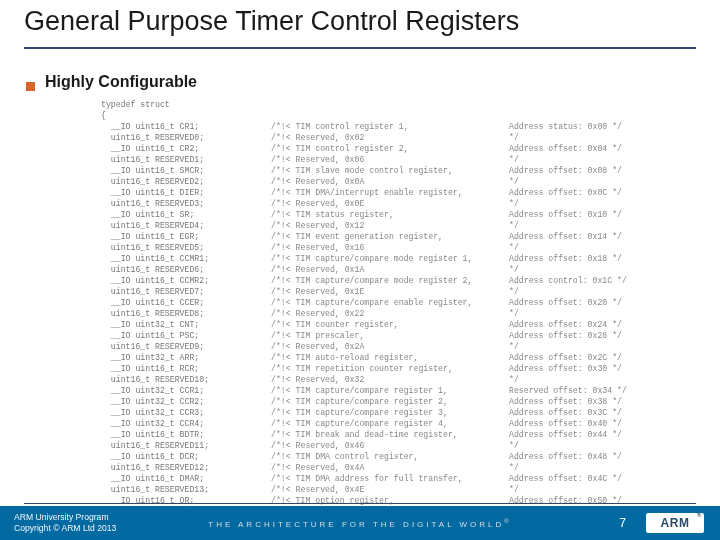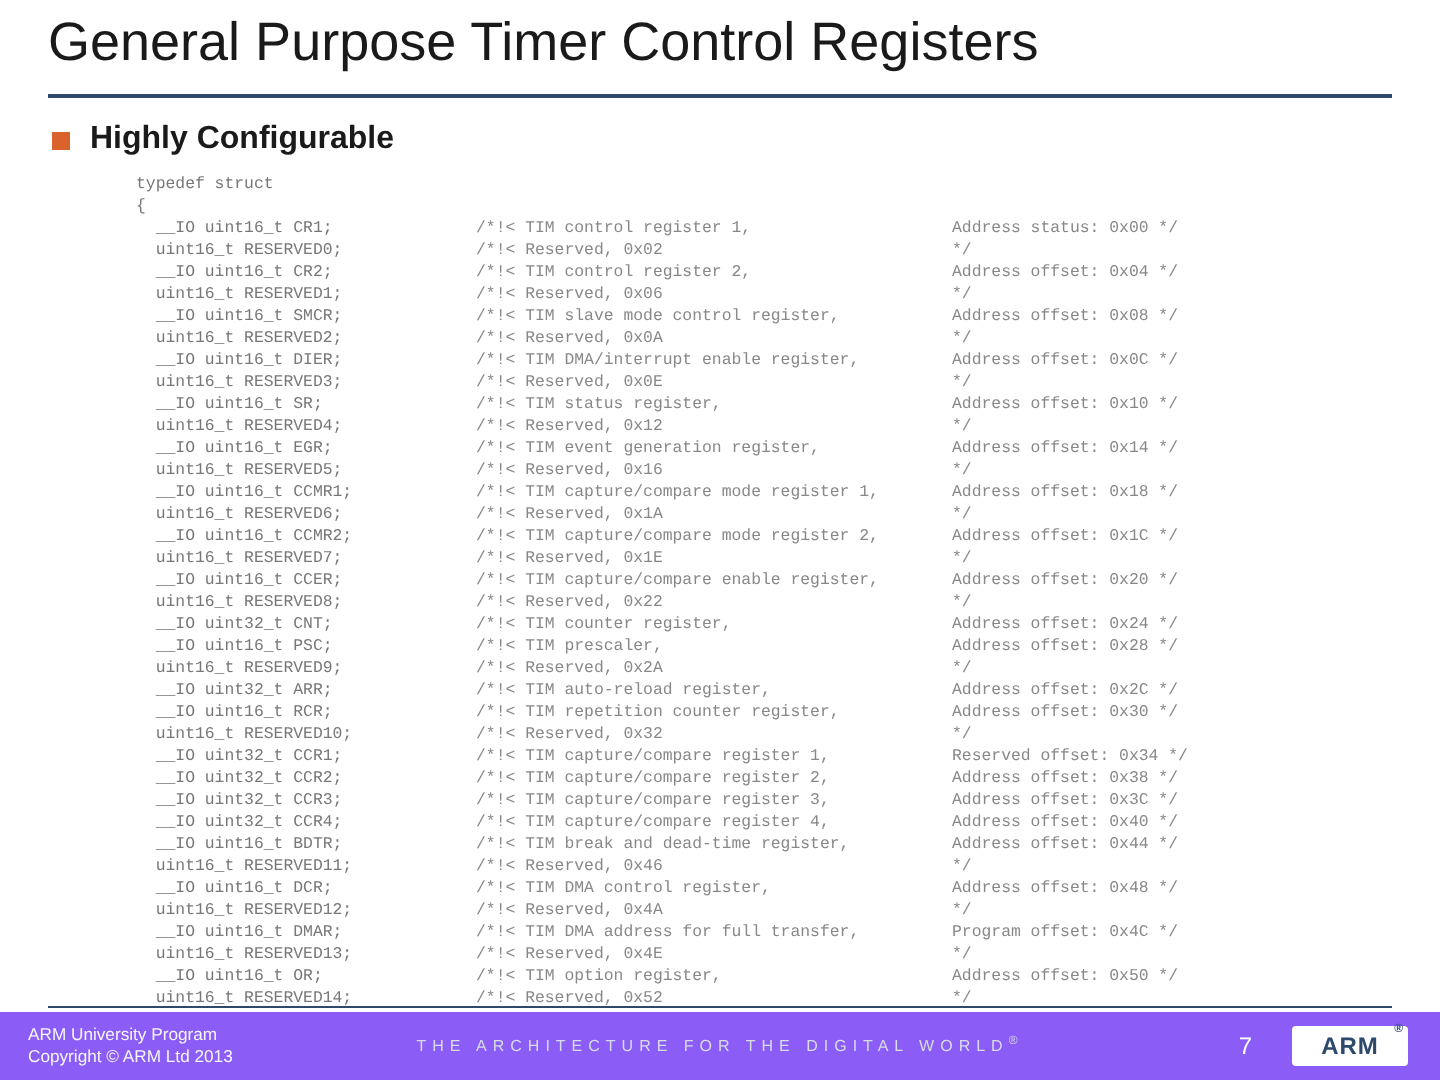--- a/index.html
+++ b/index.html
@@ -1,29 +1,29 @@
 <!DOCTYPE html>
 <html><head>
 <meta charset="utf-8">
 <style>
   * { margin: 0; padding: 0; box-sizing: border-box; }
   html, body { width: 720px; height: 540px; font-family: Arial, Helvetica, sans-serif; background: #fff; overflow: hidden; }
   .slide { position: relative; width: 720px; height: 540px; }
   .title-wrap { padding: 6px 24px 4px 24px; }
   .title { font-size: 27px; font-weight: 400; color: #1a1a1a; letter-spacing: 0px; }
   .title-rule { margin: 6px 24px 0 24px; height: 2px; background: #2d4a6d; }
-  .bullet-row { display: flex; align-items: center; padding: 12px 0 6px 26px; }
+  .bullet-row { display: flex; align-items: flex-end; padding: 24px 0 6px 26px; }
   .bullet-sq { width: 9px; height: 9px; background: #d9632a; margin-right: 10px; flex: 0 0 auto; }
   .bullet-text { font-size: 16px; font-weight: 700; color: #1a1a1a; }
   .code-area { padding: 2px 0 0 68px; font-family: "Courier New", monospace; font-size: 8.2px; line-height: 11px; color: #777; white-space: nowrap; }
-  .code-line { display: flex; }
+  .code-line { display: flex; margin-left: 33px; }
   .c-decl { width: 170px; display: inline-block; }
   .c-cmt  { width: 238px; display: inline-block; color: #888; }
   .c-off  { color: #888; }
-  .footer { position: absolute; left: 0; right: 0; bottom: 0; height: 34px; background: #8b5cf6; color: #f4f6f8; display: flex; align-items: center; }
+  .footer { position: absolute; left: 0; right: 0; bottom: 0; height: 34px; background: #0369a1; color: #f4f6f8; display: flex; align-items: center; }
   .footer-left { padding-left: 14px; font-size: 8.6px; line-height: 11px; }
   .footer-tag { position: absolute; left: 50%; transform: translateX(-50%); font-size: 8px; letter-spacing: 3px; color: #d7ddE5; }
   .footer-reg { font-size: 6px; vertical-align: super; }
   .footer-pagenum { margin-left: auto; margin-right: 20px; font-size: 12px; color: #fff; }
   .footer-logo { width: 58px; height: 20px; margin-right: 16px; background: #fff; border-radius: 2px; display: flex; align-items: center; justify-content: center; color: #2d4a6d; font-weight: 700; font-size: 12px; letter-spacing: 0.5px; position: relative; }
   .footer-logo::after { content: "®"; position: absolute; top: -1px; right: 2px; font-size: 6px; color: #2d4a6d; }
   .footer-rule { position: absolute; left: 24px; right: 24px; bottom: 36px; height: 1.5px; background: #2d4a6d; }
 </style>
 </head>
 <body>
@@ -114,21 +114,21 @@
         <span class="c-off">Address offset: 0x18 */</span>
       </div>
       <div class="code-line">
         <span class="c-decl">&nbsp;&nbsp;uint16_t      RESERVED6;</span>
         <span class="c-cmt">/*!&lt; Reserved, 0x1A</span>
         <span class="c-off">*/</span>
       </div>
       <div class="code-line">
         <span class="c-decl">&nbsp;&nbsp;__IO uint16_t CCMR2;</span>
         <span class="c-cmt">/*!&lt; TIM capture/compare mode register 2,</span>
-        <span class="c-off">Address offset: 0x1C */</span>
+        <span class="c-off">Address control: 0x1C */</span>
       </div>
       <div class="code-line">
         <span class="c-decl">&nbsp;&nbsp;uint16_t      RESERVED7;</span>
         <span class="c-cmt">/*!&lt; Reserved, 0x1E</span>
         <span class="c-off">*/</span>
       </div>
       <div class="code-line">
         <span class="c-decl">&nbsp;&nbsp;__IO uint16_t CCER;</span>
         <span class="c-cmt">/*!&lt; TIM capture/compare enable register,</span>
         <span class="c-off">Address offset: 0x20 */</span>
@@ -204,21 +204,21 @@
         <span class="c-off">Address offset: 0x48 */</span>
       </div>
       <div class="code-line">
         <span class="c-decl">&nbsp;&nbsp;uint16_t      RESERVED12;</span>
         <span class="c-cmt">/*!&lt; Reserved, 0x4A</span>
         <span class="c-off">*/</span>
       </div>
       <div class="code-line">
         <span class="c-decl">&nbsp;&nbsp;__IO uint16_t DMAR;</span>
         <span class="c-cmt">/*!&lt; TIM DMA address for full transfer,</span>
-        <span class="c-off">Program offset: 0x4C */</span>
+        <span class="c-off">Address offset: 0x4C */</span>
       </div>
       <div class="code-line">
         <span class="c-decl">&nbsp;&nbsp;uint16_t      RESERVED13;</span>
         <span class="c-cmt">/*!&lt; Reserved, 0x4E</span>
         <span class="c-off">*/</span>
       </div>
       <div class="code-line">
         <span class="c-decl">&nbsp;&nbsp;__IO uint16_t OR;</span>
         <span class="c-cmt">/*!&lt; TIM option register,</span>
         <span class="c-off">Address offset: 0x50 */</span>

